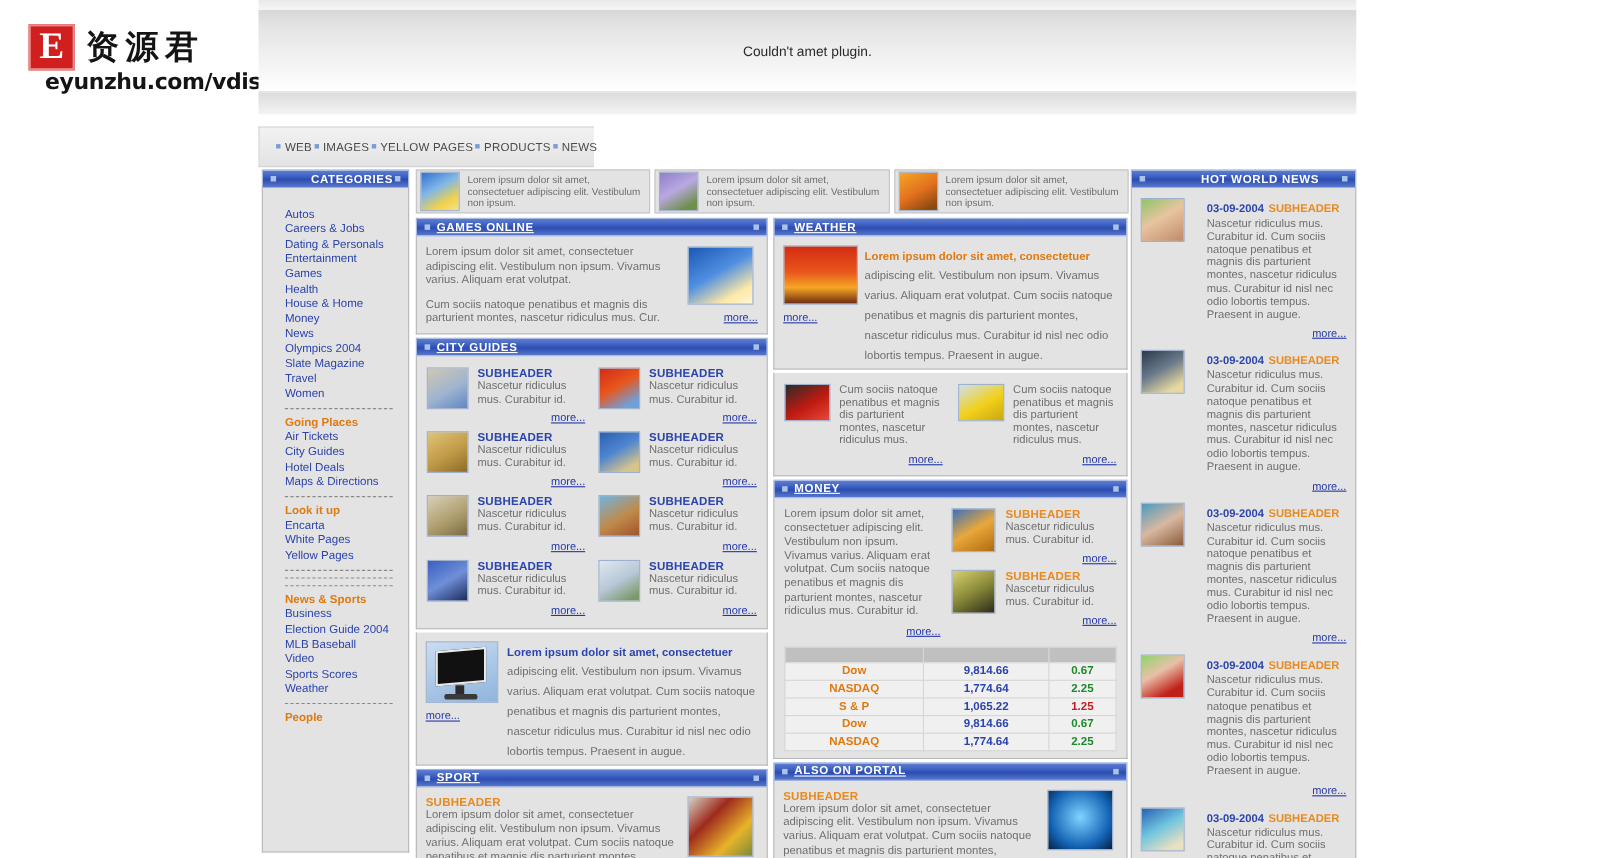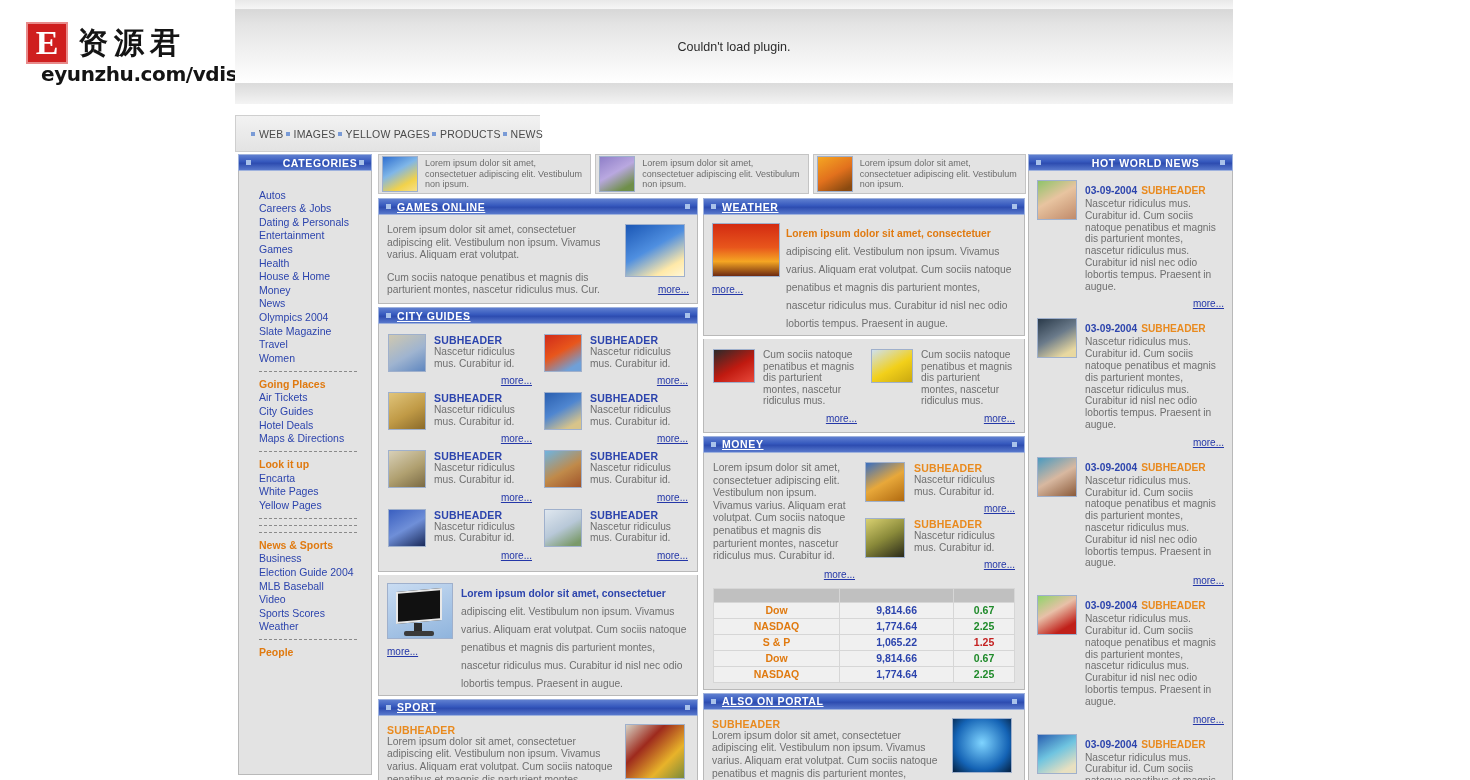--- a/index.html
+++ b/index.html
@@ -209,21 +209,21 @@
   td.stk-chg-dn { color:#c42020; }
 
   
   .aop-wrap { display:flex; }
   .aop-txt { flex:1; padding-right:8px; }
   .aop-img { width:64px; }
 
   
   .news-body { background:#e3e3e3; border:1px solid #b9b9b9; border-top:none; padding:9px 8px 8px 8px; min-height:604px; }
   .news-item { display:flex; margin-bottom:7px; }
-  .news-body-col { margin-left:8px; flex:1; }
+  .news-body-col { margin-left:20px; flex:1; }
   .news-date { font-size:10.2px; font-weight:bold; color:#2c44ad; }
   .news-sub { font-size:10.2px; font-weight:bold; color:#e98a1e; margin-left:4px; }
   .news-txt { font-size:10.2px; color:#6f6f6f; line-height:11.8px; }
 </style>
 </head>
 <body>
 
 <div id="page">
 
   <div id="logo-area">
@@ -232,21 +232,21 @@
         <div class="logo-e">E</div>
         <div class="logo-cn">资源君</div>
       </div>
       <div class="logo-url">eyunzhu.com/vdisk</div>
     </div>
   </div>
 
   <div id="topbar">
     <div class="topbar-strip"></div>
     <div class="plugin-box">
-      <span class="plugin-text">Couldn't load plugin.</span>
+      <span class="plugin-text">Couldn't amet plugin.</span>
     </div>
     <div class="topbar-strip2"></div>
   </div>
 
   <div id="navrow">
     <div class="nav-left">
       <div class="nav-links"><span class="nav-bullet"></span><a>WEB</a><span class="nav-bullet"></span><a>IMAGES</a><span class="nav-bullet"></span><a>YELLOW PAGES</a><span class="nav-bullet"></span><a>PRODUCTS</a><span class="nav-bullet"></span><a>NEWS</a></div>
     </div>
   </div>
 

